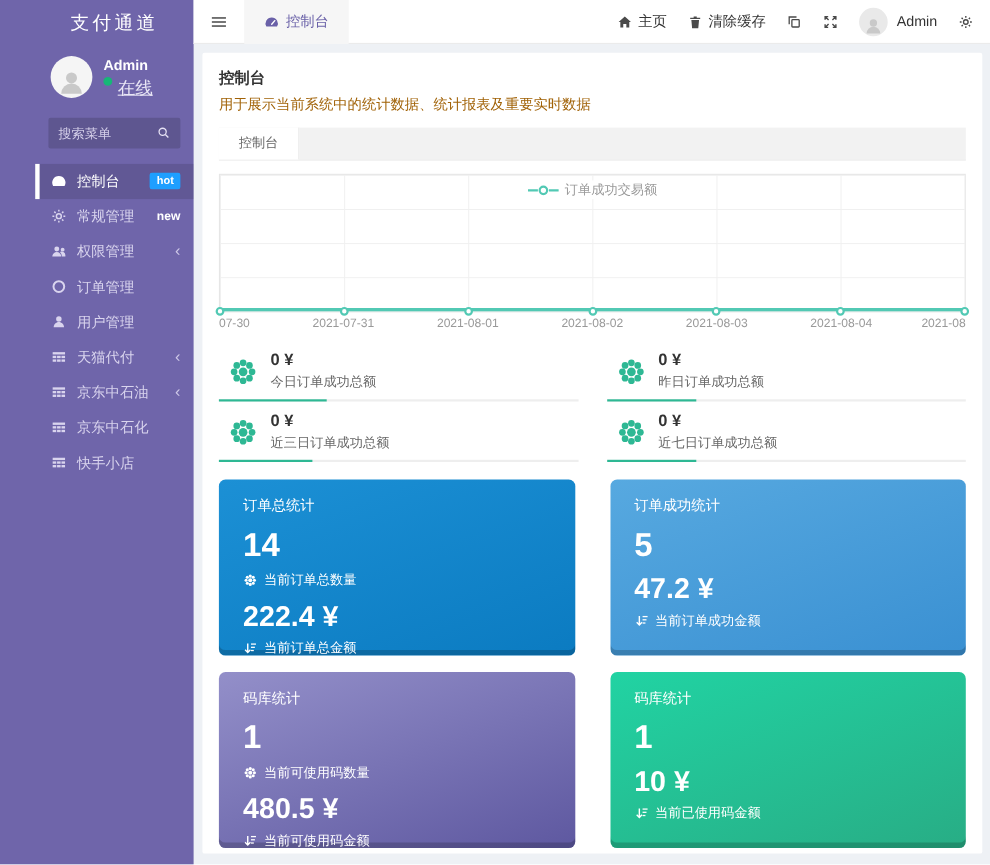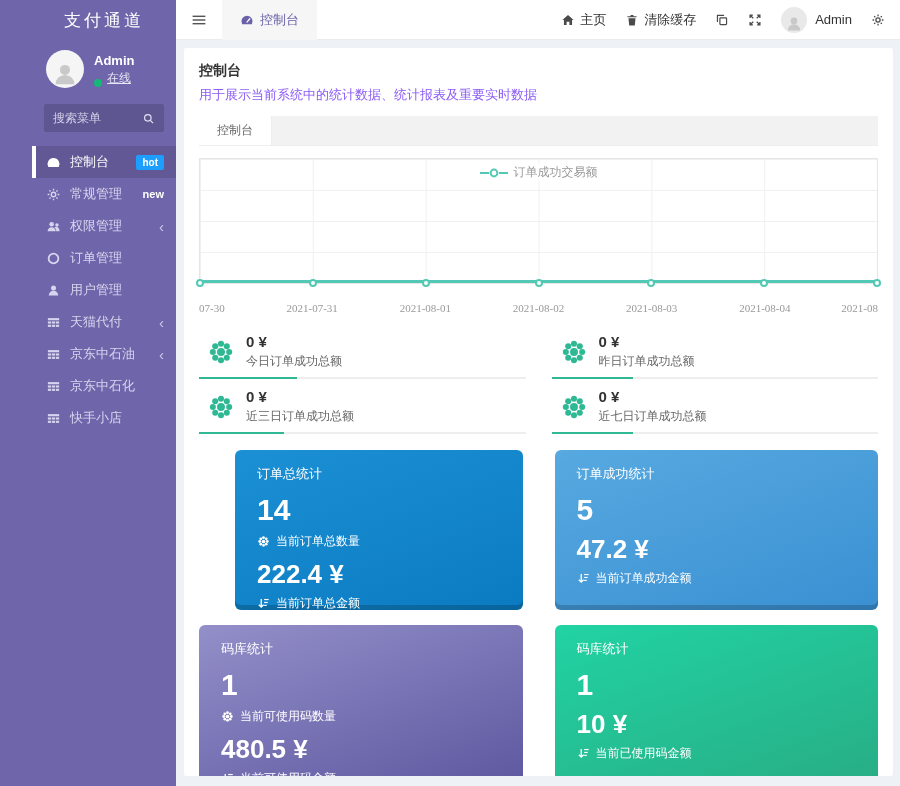--- a/index.html
+++ b/index.html
@@ -9,21 +9,21 @@
 
   .app { display:flex; width:900px; height:786px; background:#eef1f5; }
 
   
   .sidebar { width:176px; flex-shrink:0; background:var(--sidebar); color:#fff; display:flex; flex-direction:column;padding-left:32px; }
   .logo { height:42px; line-height:42px; text-align:center; font-size:17px; letter-spacing:3px; color:#fff; }
   .user-block { display:flex; align-items:center; gap:10px; padding:8px 14px 10px; }
   .avatar { width:38px; height:38px; border-radius:50%; background:#f5f5f5; overflow:hidden; display:flex; align-items:flex-end; justify-content:center; flex-shrink:0; }
   .avatar svg { width:30px; height:30px; }
   .user-name { font-size:13px; font-weight:bold; line-height:1.5; }
-  .user-status { font-size:12px; color:#e9e6f5; display:flex; align-items:flex-end; gap:5px;text-decoration:underline; }
+  .user-status { font-size:16px; color:#e9e6f5; display:flex; align-items:flex-start; gap:5px;text-decoration:underline; }
   .dot { width:8px; height:8px; border-radius:50%; background:var(--online); }
   .search-box { margin:6px 12px 4px; background:rgba(0,0,0,0.15); border-radius:2px; height:28px; display:flex; align-items:center; padding:0 9px; }
   .search-box input { flex:1; min-width:0; background:transparent; border:none; outline:none; color:#fff; font-size:12px; }
   .search-box input::placeholder { color:#d4cfe9; }
   .search-icon { width:13px; height:13px; color:#e6e2f4; display:inline-flex; }
   .menu { margin-top:10px; }
   .menu-item { height:32px; display:flex; align-items:center; gap:9px; padding:0 12px 0 10px; border-left:4px solid transparent; font-size:13px; color:#d9d4ee; cursor:pointer; }
   .menu-item.active { background:rgba(0,0,0,0.12); border-left-color:#fff; color:#fff; }
   .mi-icon { width:15px; height:15px; display:inline-flex; flex-shrink:0; }
   .mi-icon svg { width:100%; height:100%; }
@@ -43,33 +43,33 @@
   .nav-link { display:flex; align-items:center; gap:5px; cursor:pointer; }
   .nav-icon { width:14px; height:14px; display:inline-flex; color:#4a4a4a; }
   .nav-icon svg { width:100%; height:100%; }
   .nav-user { display:flex; align-items:center; gap:8px; cursor:pointer; }
   .nav-avatar { width:26px; height:26px; border-radius:50%; background:#e9e9e9; overflow:hidden; display:flex; align-items:flex-end; justify-content:center; }
   .nav-avatar svg { width:20px; height:20px; }
 
   .page-body { flex:1; padding:8px 7px 10px 8px; overflow:hidden; }
   .panel { background:#fff; border-radius:2px; height:100%; padding:14px 15px; overflow:hidden; }
   .page-title { font-size:14px; font-weight:bold; color:#333; }
-  .page-sub { font-size:13px; color:#8b5cf6; margin-top:6px; }
+  .page-sub { font-size:13px; color:#a16207; margin-top:6px; }
   .tabs { margin-top:12px; background:#f2f2f2; border-bottom:1px solid #eee; display:flex; height:30px; }
   .tab { background:#fff; padding:0 18px; display:flex; align-items:center; font-size:12px; color:#666; border-right:1px solid #eee; cursor:pointer; }
 
   
   .chart { position:relative; margin-top:12px; height:126px; border:1px solid #e6e6e6;
     background-image:linear-gradient(to right,#f0f0f0 1px,transparent 1px),linear-gradient(to bottom,#f0f0f0 1px,transparent 1px);
     background-size:16.6667% 100%,100% 25%; }
   .legend { position:absolute; top:5px; left:50%; transform:translateX(-50%); display:flex; align-items:center; gap:6px; font-size:12px; color:#999; background:#fff; padding:0 5px; white-space:nowrap; }
   .legend-marker { display:inline-flex; color:var(--line); }
   .chart-line { position:absolute; left:0; right:0; bottom:0; height:3px; background:var(--line); }
   .marker { position:absolute; bottom:-4px; width:8px; height:8px; border:2px solid var(--line); background:#fff; border-radius:50%; transform:translateX(-50%); }
-  .x-axis { position:relative; height:16px; margin-top:18px;font-family:Liberation Serif, serif; }
+  .x-axis { position:relative; height:16px; margin-top:4px; }
   .x-label { position:absolute; top:0; font-size:11px; color:#999; white-space:nowrap; }
 
   
   .stats { display:grid; grid-template-columns:1fr 1fr; column-gap:26px; margin-top:6px; }
   .stat { padding-top:5px; }
   .stat-main { display:flex; align-items:center; gap:11px; padding:4px 6px 7px 8px; }
   .stat-icon { width:28px; height:28px; color:var(--accent); display:inline-flex; flex-shrink:0; }
   .stat-icon svg { width:100%; height:100%; }
   .stat-value { font-size:15px; font-weight:600; color:#333; }
   .stat-label { font-size:12px; color:#666; margin-top:3px; }
@@ -434,21 +434,21 @@
         <div class="stat-label">近七日订单成功总额</div>
       </span>
     </div>
     <div class="stat-bar">
                 <span class="stat-bar-fill" style="width: 25%;"></span>
               </div>
   </div>
           </div>
 
         <div class="cards" id="cards">
-            <div class="card" style="background: linear-gradient(160deg, rgb(28, 144, 213), rgb(11, 123, 193)); margin-left: 36px;">
+            <div class="card" style="background: linear-gradient(160deg, rgb(28, 144, 213), rgb(11, 123, 193));">
     <div class="card-title">订单总统计</div>
     <div class="card-count">14</div>
     <div class="card-row">
       <span class="ic">
                   <svg viewBox="0 0 24 24" fill="currentColor">
                     <circle cx="12" cy="12" r="3.4"></circle>
                     <circle cx="19" cy="12" r="2.6"></circle>
                     <circle cx="16.95" cy="16.95" r="2.6"></circle>
                     <circle cx="12" cy="19" r="2.6"></circle>
                     <circle cx="7.05" cy="16.95" r="2.6"></circle>

